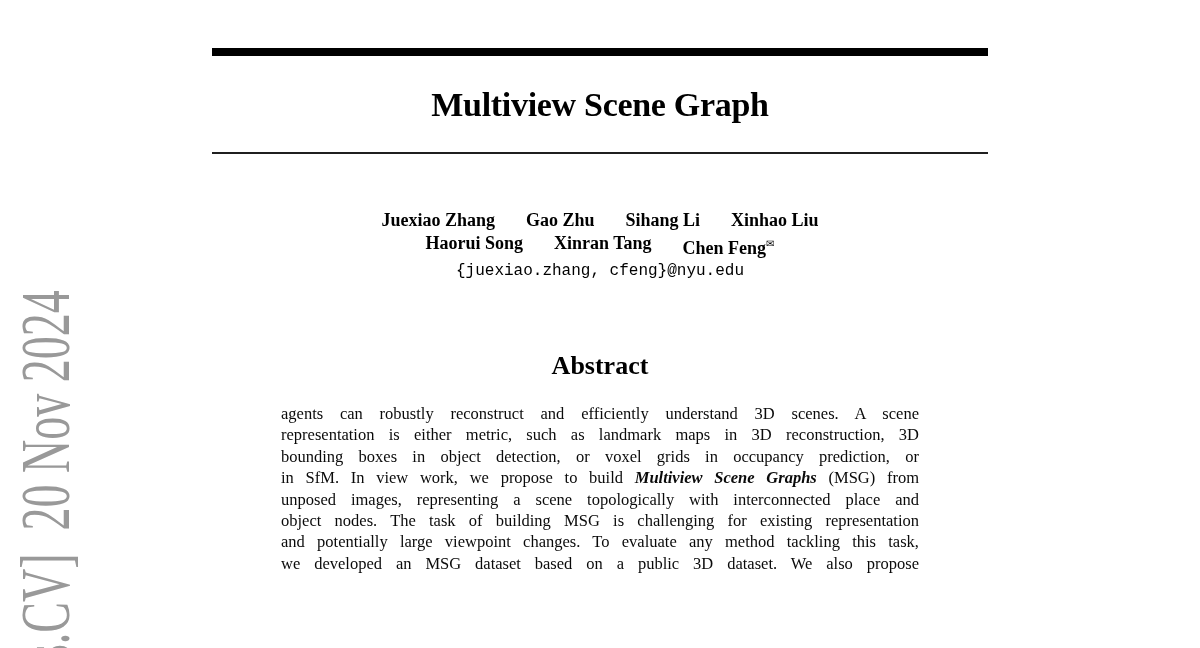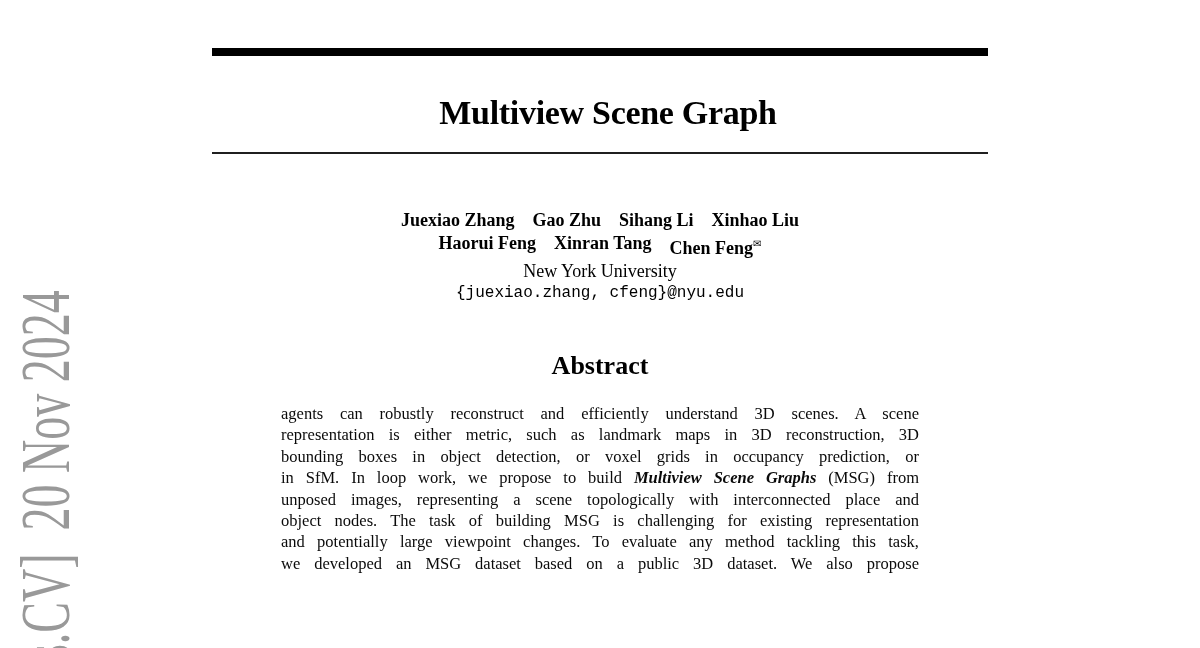--- a/index.html
+++ b/index.html
@@ -24,21 +24,21 @@
     text-align: center;
     font-size: 34px; font-weight: bold;
     letter-spacing: -0.3px;
     white-space: nowrap;
   }
   .author-block {
     position: absolute; left: 212px; top: 209px; width: 776px;
     text-align: center;
   }
   .author-row {
-    display: flex; justify-content: center; gap: 18px;
+    display: flex; justify-content: center; gap: 31px;
     font-weight: bold; font-size: 18px; line-height: 23px;
     white-space: nowrap;
   }
   .corresponding-wrap { position: relative; }
   .corresponding-mark {
     font-size: 10px;
     vertical-align: super;
     font-weight: normal;
   }
   .affiliation { font-size: 18px; line-height: 22px; }
@@ -73,44 +73,43 @@
     line-height: 1;
   }
 </style>
 </head>
 <body>
 
 <div class="arxiv-stamp">[cs.CV]  20 Nov 2024</div>
 
 <div class="rule-thick"></div>
 
-<h1 class="paper-title" style="margin:8px;">Multiview Scene Graph</h1>
+<h1 class="paper-title" style="margin:0;">Multiview Scene Graph</h1>
 
 <div class="rule-thin"></div>
 
 <div class="author-block">
   <div class="author-row">
     <span>Juexiao Zhang</span>
     <span>Gao Zhu</span>
     <span>Sihang Li</span>
     <span>Xinhao Liu</span>
   </div>
   <div class="author-row">
-    <span>Haorui Feng</span>
+    <span>Haorui Song</span>
     <span>Xinran Tang</span>
     <span class="corresponding-wrap"><span>Chen Feng</span><span class="corresponding-mark">✉</span></span>
   </div>
-  <div class="affiliation">New York University</div>
   <div class="emails">{juexiao.zhang, cfeng}@nyu.edu</div>
 </div>
 
 <div class="abstract-heading">Abstract</div>
 
 <div class="abstract-body">
   <div class="abs-line">agents can robustly reconstruct and efficiently understand 3D scenes.  A scene</div>
   <div class="abs-line">representation is either metric, such as landmark maps in 3D reconstruction, 3D</div>
   <div class="abs-line">bounding boxes in object detection, or voxel grids in occupancy prediction, or</div>
-  <div class="abs-line"><span>in SfM. In loop work, we propose to build </span><span class="italic">Multiview Scene Graphs</span><span> (MSG) from</span></div>
+  <div class="abs-line"><span>in SfM. In view work, we propose to build </span><span class="italic">Multiview Scene Graphs</span><span> (MSG) from</span></div>
   <div class="abs-line">unposed images, representing a scene topologically with interconnected place and</div>
   <div class="abs-line">object nodes. The task of building MSG is challenging for existing representation</div>
   <div class="abs-line">and potentially large viewpoint changes. To evaluate any method tackling this task,</div>
   <div class="abs-line">we developed an MSG dataset based on a public 3D dataset.  We also propose</div>
 </div>
 
 </body></html>

